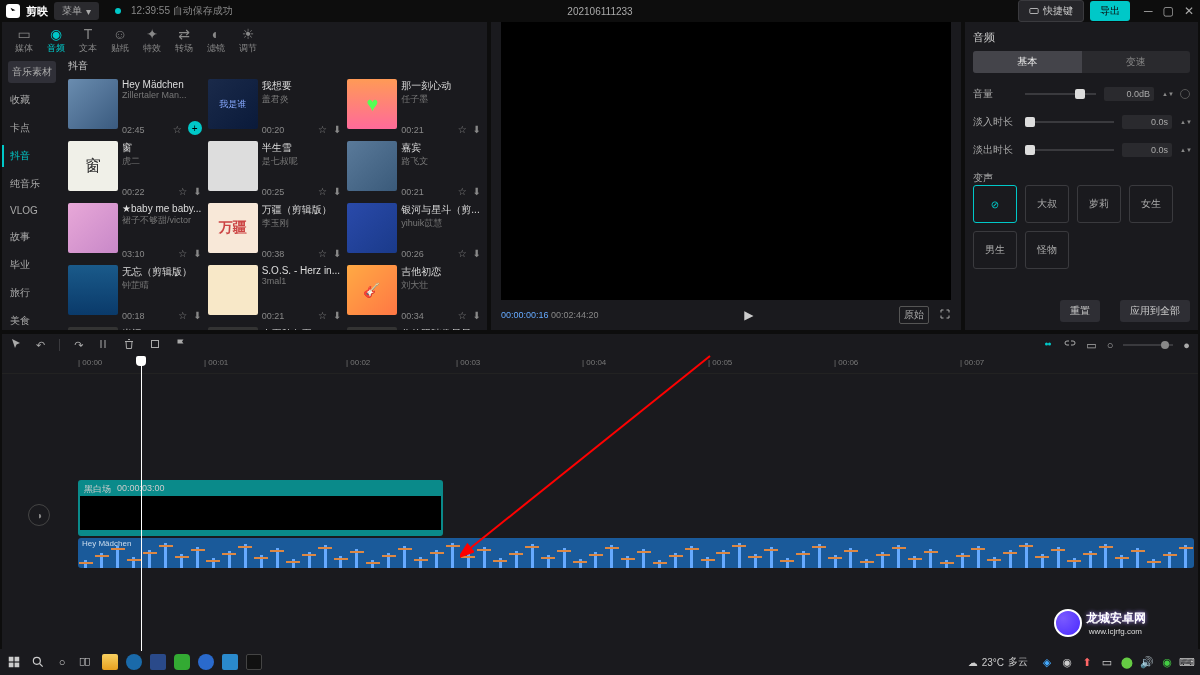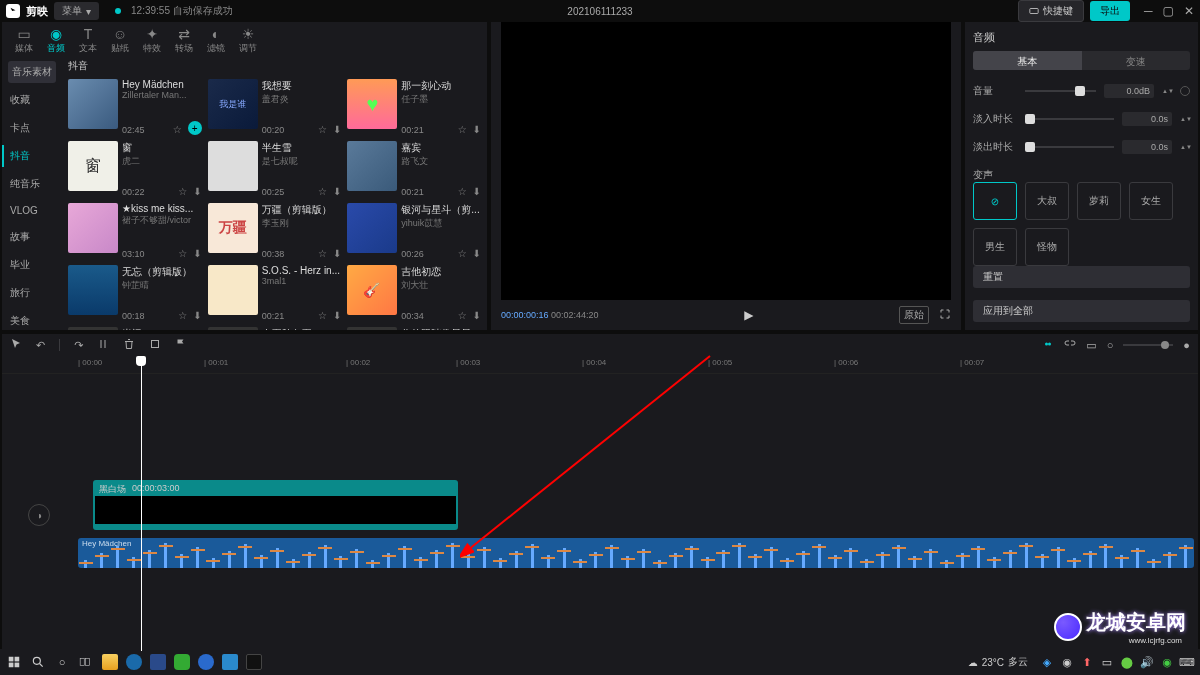--- a/index.html
+++ b/index.html
@@ -83,42 +83,42 @@
 .props-row .lbl { width: 44px; font-size: 10px; color: #aaa; }
 .props-row .slider { flex: 1; height: 2px; background: #3a3a3e; position: relative; }
 .props-row .slider .pos { position: absolute; top: -4px; width: 10px; height: 10px; background: #ddd; border-radius: 2px; }
 .props-row .val { width: 50px; background: #2a2a2e; padding: 2px 4px; font-size: 9px; color: #aaa; border-radius: 2px; text-align: right; }
 .props-row .stepper { width: 10px; display: flex; flex-direction: column; font-size: 6px; color: #888; }
 .props-row .reset { width: 10px; height: 10px; border: 1px solid #555; border-radius: 50%; cursor: pointer; }
 .props-section-lbl { font-size: 10px; color: #aaa; }
 .voice-grid { display: flex; flex-wrap: wrap; gap: 8px; }
 .voice-btn { width: 44px; height: 38px; border: 1px solid #3a3a3e; border-radius: 3px; display: flex; align-items: center; justify-content: center; font-size: 10px; color: #aaa; cursor: pointer; }
 .voice-btn.active { border-color: #00c8c8; color: #00c8c8; }
-.props-footer { margin-top: auto; display: flex; justify-content: flex-end; gap: 12px; flex-direction: column; }
+.props-footer { margin-top: auto; display: flex; justify-content: flex-end; gap: 20px; }
 .props-footer .fbtn { background: #2e2e34; padding: 4px 10px; font-size: 10px; color: #ccc; border-radius: 3px; cursor: pointer; }
 
 .timeline-tools { height: 22px; background: #1a1a1e; margin: 4px 2px 0; display: flex; align-items: center; padding: 0 8px; gap: 14px; }
 .timeline-tools .tbtn { cursor: pointer; color: #aaa; font-size: 11px; }
 .timeline-tools .tbtn svg { width: 12px; height: 12px; }
 .timeline-tools .divider { width: 1px; height: 12px; background: #3a3a3e; }
 .timeline-tools .right-tools { margin-left: auto; display: flex; align-items: center; gap: 10px; }
 .timeline-tools .zoom { width: 50px; height: 2px; background: #3a3a3e; position: relative; }
 .timeline-tools .zoom .z { position: absolute; right: 4px; top: -3px; width: 8px; height: 8px; background: #888; border-radius: 50%; }
 
 .timeline { flex: 1; background: #1a1a1e; margin: 0 2px 2px; position: relative; height: 295px; }
 .ruler { height: 18px; background: #1a1a1e; position: relative; border-bottom: 1px solid #222; }
 .ruler .tick { position: absolute; top: 2px; font-size: 8px; color: #777; }
 .playhead { position: absolute; top: 0; bottom: 0; width: 1px; background: #fff; z-index: 20; }
 .playhead::before { content: ""; position: absolute; top: 0; left: -5px; width: 10px; height: 10px; background: #fff; border-radius: 2px 2px 4px 4px; }
 
 .track-area { position: absolute; left: 0; right: 0; top: 18px; bottom: 0; }
 .track-side { position: absolute; left: 0; width: 72px; top: 0; bottom: 0; display: flex; align-items: center; justify-content: center; }
 .track-side .circle { width: 22px; height: 22px; border: 1px solid #444; border-radius: 50%; display: flex; align-items: center; justify-content: center; color: #888; font-size: 10px; cursor: pointer; position: absolute; top: 130px; left: 26px; }
 
-.video-clip { position: absolute; left: 91px; top: 106px; height: 50px; width: 365px; background: #000; border: 2px solid #0a8a8a; border-radius: 3px; cursor: pointer; }
+.video-clip { position: absolute; left: 76px; top: 106px; height: 56px; width: 365px; background: #000; border: 2px solid #0a8a8a; border-radius: 3px; cursor: pointer; }
 .video-clip .top-bar { background: #0a8a8a; height: 14px; padding: 1px 4px; font-size: 9px; color: #ccc; display: flex; gap: 6px; }
 .video-clip .bot-bar { position: absolute; bottom: 0; left: 0; right: 0; height: 4px; background: #0a8a8a; }
 
 .audio-clip { position: absolute; left: 76px; top: 164px; height: 30px; right: 4px; background: #1a5a9a; border-radius: 3px; overflow: hidden; cursor: pointer; }
 .audio-clip .name { position: absolute; top: 1px; left: 4px; font-size: 8px; color: #cde; z-index: 2; }
 .audio-wave { position: absolute; inset: 0; display: flex; align-items: flex-end; }
 .audio-wave .seg { flex: 1; position: relative; display: flex; align-items: flex-end; justify-content: center; }
 .audio-wave .seg .bar { width: 3px; background: #6af; }
 .audio-wave .seg .tick { position: absolute; top: 2px; width: 14px; height: 2px; background: #d84; }
 
@@ -127,21 +127,21 @@
 .taskbar { position: absolute; bottom: 0; left: 0; right: 0; height: 26px; background: #1a1a1e; display: flex; align-items: center; padding: 0 6px; gap: 8px; }
 .taskbar .tb-ico { width: 16px; height: 16px; display: flex; align-items: center; justify-content: center; cursor: pointer; color: #ccc; font-size: 11px; border-radius: 2px; }
 .taskbar .tb-ico svg { width: 14px; height: 14px; }
 .taskbar .tb-right { margin-left: auto; display: flex; align-items: center; gap: 6px; font-size: 10px; color: #ccc; }
 .taskbar .tb-right .tb-ico { width: 14px; height: 14px; }
 .taskbar .weather { display: flex; align-items: center; gap: 4px; margin-right: 6px; }
 
 .watermark { position: absolute; right: 6px; bottom: 26px; width: 140px; height: 40px; pointer-events: none; }
 .watermark .wm-inner { display: flex; align-items: center; gap: 4px; }
 .watermark .wm-icon { width: 28px; height: 28px; border-radius: 50%; background: radial-gradient(circle at 30% 30%, #7a5aff, #4a2aff); border: 2px solid #fff; }
-.watermark .wm-text { color: #fff; font-size: 20px; font-weight: bold; text-shadow: 0 0 4px #a8f; }
+.watermark .wm-text { color: #fff; font-size: 12px; font-weight: bold; text-shadow: 0 0 4px #a8f; }
 .watermark .wm-url { color: #ddd; font-size: 8px; text-align: right; padding-right: 4px; }
 </style>
 </head>
 <body>
 
 <div class="titlebar">
   <div class="left">
     <span class="logo">
       <svg viewBox="0 0 24 24">
           <path fill="#000" d="M6 4l12 6-8 2 4 8L6 4z"></path>
@@ -270,21 +270,21 @@
       <div class="media-row2">
         <span class="dur">00:21</span>
         <span class="ico">☆</span>
         <span class="ico">⬇</span>
       </div>
     </div>
             </div>
             <div class="media-item">
     <div class="media-thumb t7"></div>
     <div class="media-meta">
-      <div class="media-title">★kiss me kiss...</div>
+      <div class="media-title">★baby me baby...</div>
       <div class="media-artist">裙子不够甜/victor</div>
       <div class="media-row2">
         <span class="dur">03:10</span>
         <span class="ico">☆</span>
         <span class="ico">⬇</span>
       </div>
     </div>
             </div>
             <div class="media-item">
     <div class="media-thumb t8">万疆</div>

